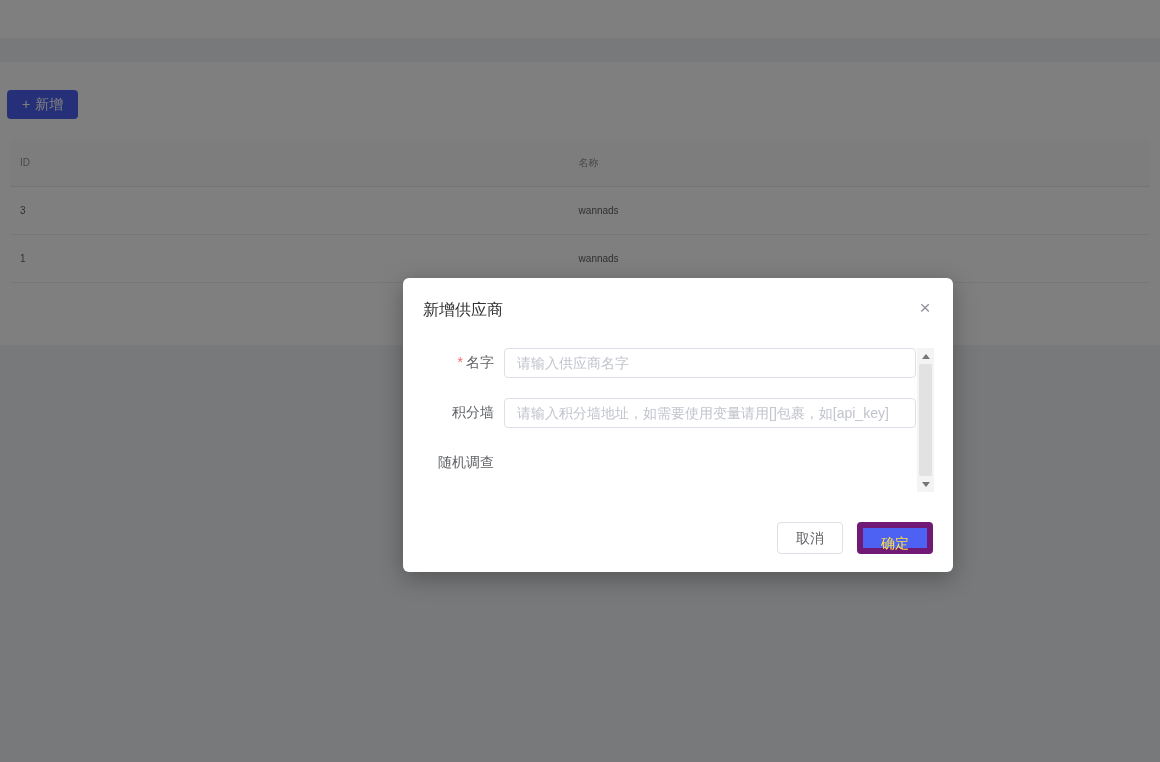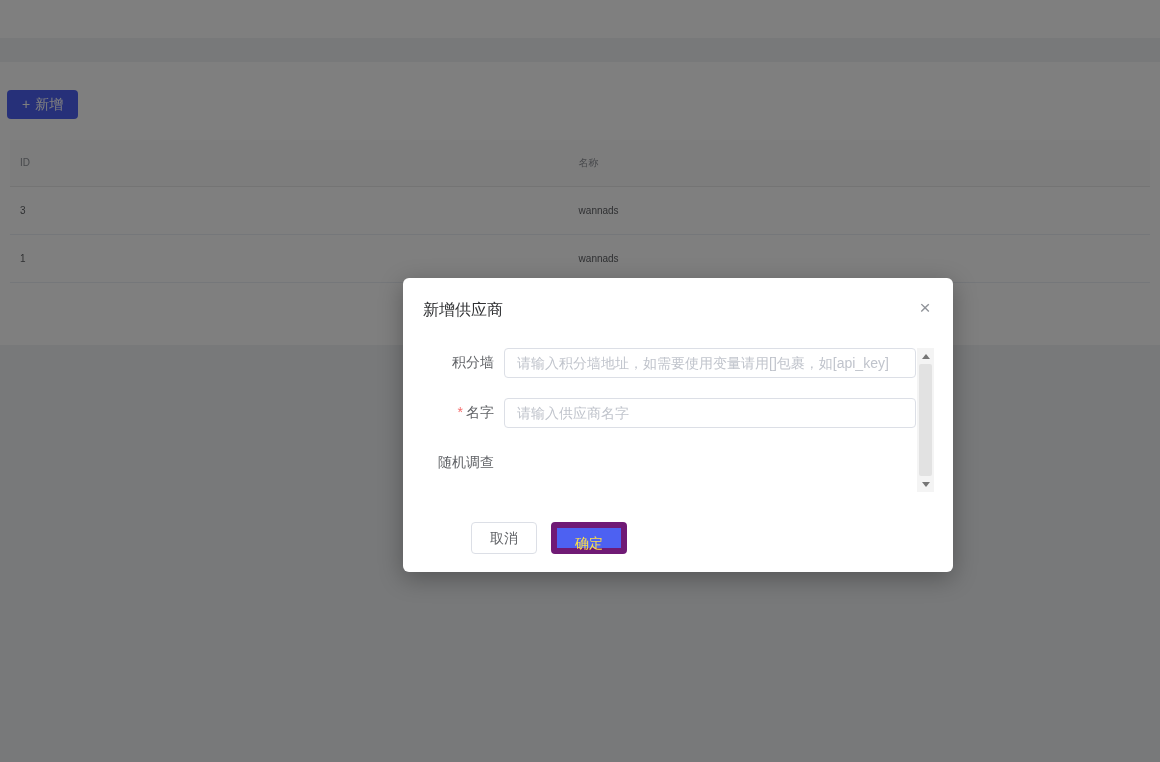--- a/index.html
+++ b/index.html
@@ -106,21 +106,21 @@
     width:0; height:0; border-left:4px solid transparent;
     border-right:4px solid transparent; border-top:5px solid #767676;
   }
   .sb-thumb {
     position:absolute; left:2px; right:2px; top:16px; bottom:16px;
     background:#e2e2e2; border-radius:2px;
   }
 
   .dialog-footer {
     margin-top:24px; padding:0 20px;
-    display:flex; align-items:center;margin-left:48px;
+    display:flex; justify-content:flex-end; align-items:center;margin-left:48px;
   }
   .btn {
     height:32px; padding:0 18px; font-size:14px;
     border-radius:4px; cursor:pointer; line-height:30px;
   }
   .btn-cancel  { background:#ffffff; border:1px solid #dcdfe6; color:#606266; }
   .btn-confirm { background:#4d61f2; border:6px solid #701a75; color:#fde047; margin-left:14px; }
 </style>
 </head>
 <body>
@@ -159,26 +159,26 @@
 <div class="dialog">
   <div class="dialog-header">
     <span class="dialog-title">新增供应商</span>
     <button class="dialog-close">
       <span>×</span>
     </button>
   </div>
 
   <div class="dialog-body">
     <div class="form-row">
+      <label class="form-label"><span class="req">*</span><span>名字</span></label>
+      <input class="form-input" type="text" placeholder="请输入供应商名字" style="">
+    </div>
+    <div class="form-row">
       <label class="form-label"><span>积分墙</span></label>
       <input class="form-input" type="text" placeholder="请输入积分墙地址，如需要使用变量请用[]包裹，如[api_key]" style="">
-    </div>
-    <div class="form-row">
-      <label class="form-label"><span class="req">*</span><span>名字</span></label>
-      <input class="form-input" type="text" placeholder="请输入供应商名字" style="">
     </div>
     <div class="form-row">
       <label class="form-label"><span>随机调查</span></label>
     </div>
 
     <div class="scrollbar">
       <button class="sb-btn sb-up">
         <span class="tri-up"></span>
       </button>
       <div class="sb-thumb"></div>

